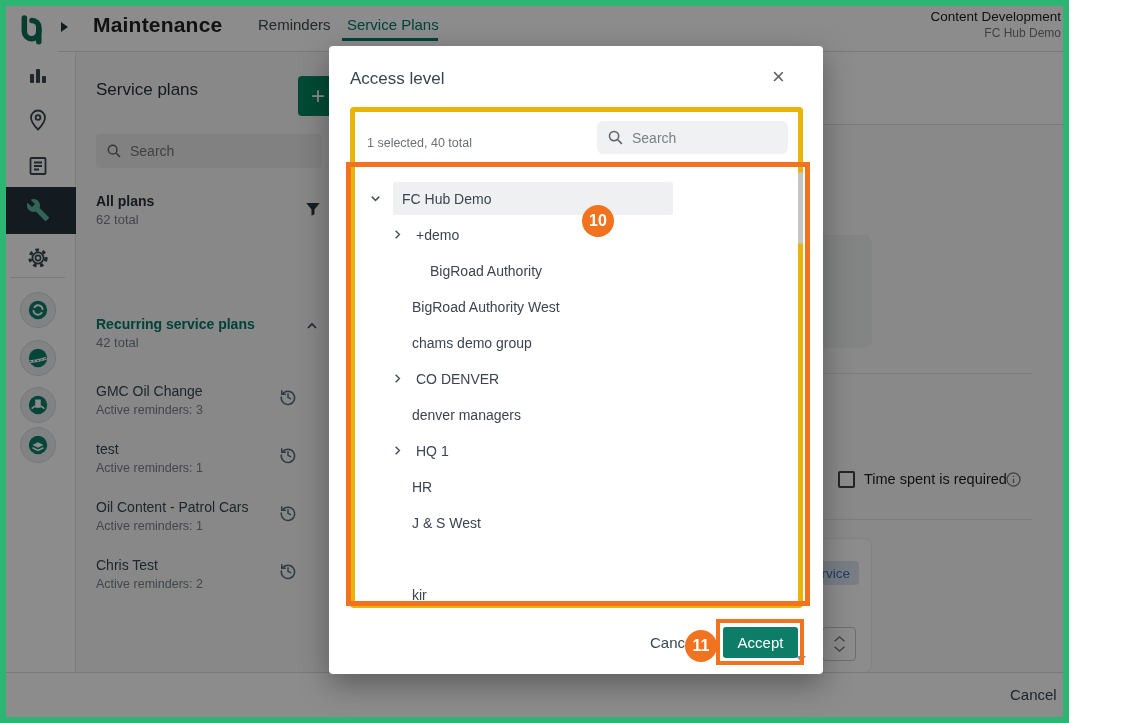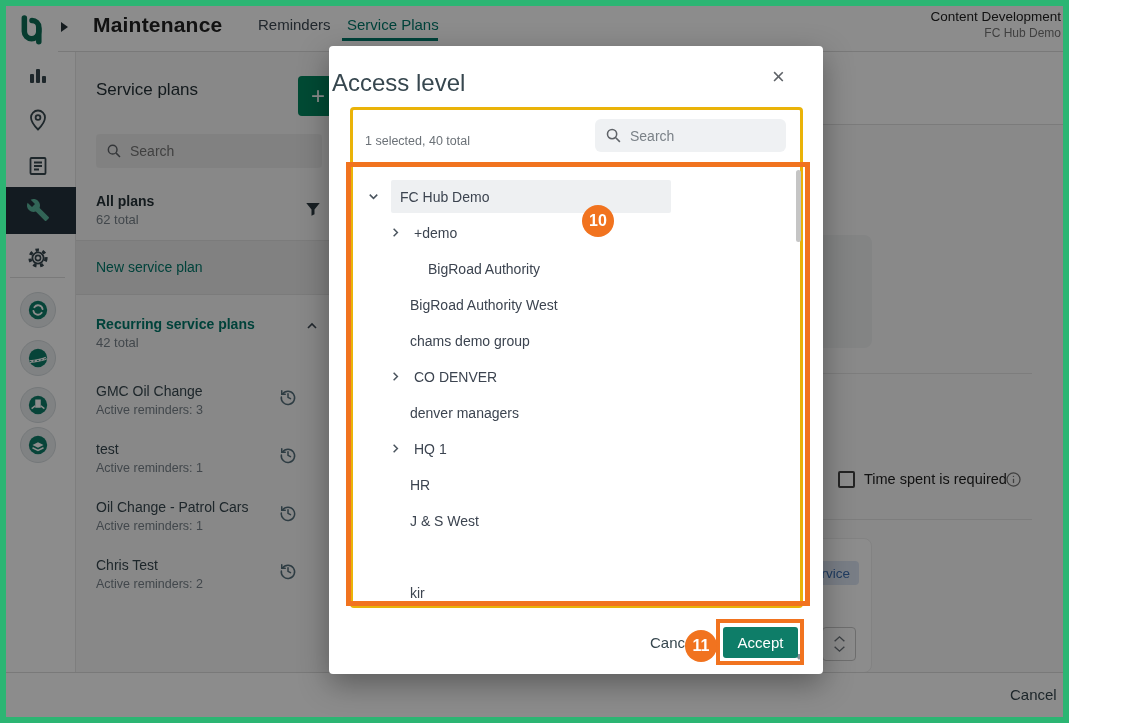--- a/index.html
+++ b/index.html
@@ -68,23 +68,23 @@
   .chip { position:absolute; left:459px; top:509px; height:24px; background:#dce6f5; border-radius:4px; color:#3c6eb0; font-size:13.5px; display:flex; align-items:center; padding:0 9px; }
   .stepper { position:absolute; left:485px; top:575px; width:34px; height:34px; background:#fff; border:1px solid #c9c9c9; border-radius:4px; display:flex; flex-direction:column; align-items:center; justify-content:center; gap:2px; color:#6d757c; cursor:pointer; }
 
   
   .bottombar { position:absolute; left:0; right:0; top:672px; height:51px; background:#fff; border-top:1px solid #dcdcdc; }
   .bottom-cancel { position:absolute; left:1010px; top:13px; font-size:15px; color:#37474f; cursor:pointer; }
   .bottom-save { position:absolute; left:1080px; top:5px; width:61px; height:32px; background:#0f7e63; color:#fff; border-radius:4px; font-size:15px; display:flex; align-items:center; justify-content:center; cursor:pointer; }
 
   
   .modal { position:absolute; left:329px; top:46px; width:494px; height:628px; background:#fff; border-radius:4px; box-shadow:0 10px 30px rgba(0,0,0,.35); z-index:60; }
-  .modal-title { position:absolute; left:3px; top:23px; font-size:24px; color:#37474f;text-align:right; }
+  .modal-title { position:absolute; left:21px; top:23px; font-size:17px; color:#37474f;text-align:right; }
   .modal-close { position:absolute; left:443px; top:20px; font-size:22px; color:#5f6368; cursor:pointer; line-height:1; }
-  .modal-box { position:absolute; left:21px; top:61px; width:453px; height:501px; border:3px solid #eab308; border-radius:4px;text-align:right; }
+  .modal-box { position:absolute; left:21px; top:61px; width:453px; height:501px; border:5px solid #eab308; border-radius:4px;text-align:right; }
   .modal-summary { position:absolute; left:12px; top:24px; font-size:12.5px; color:#6b7177; }
   .modal-search { position:absolute; left:242px; top:9px; width:191px; height:33px; background:#eff1f3; border-radius:6px; display:flex; align-items:center; padding:0 10px; gap:8px; color:#7a8187; font-size:14px; cursor:text; }
   .tree { position:absolute; left:0; top:55px; width:451px; height:444px; overflow:hidden; }
   .tree-row { position:absolute; left:0; width:451px; height:36px; cursor:pointer; }
   .tree-chevron { position:absolute; top:10px; width:15px; height:15px; color:#4a545e; }
   .tree-label { position:absolute; top:10px; font-size:14px; color:#3c4450; white-space:nowrap; }
   .tree-highlight { position:absolute; left:38px; top:1px; width:280px; height:33px; background:#eef0f2; border-radius:2px; }
   .scroll-thumb { position:absolute; left:443px; top:60px; width:5px; height:72px; background:#c5c5c5; border-radius:3px; cursor:pointer; }
   .scroll-arrow { position:absolute; left:441px; top:544px; width:0; height:0; border-left:5px solid transparent; border-right:5px solid transparent; border-top:6px solid #8a9197; cursor:pointer; }
   .modal-cancel { position:absolute; left:321px; top:588px; font-size:15px; color:#37474f; cursor:pointer; }
@@ -200,23 +200,20 @@
           </svg>
         <span>Search</span>
       </div>
       <div class="allplans-label">All plans</div>
       <div class="allplans-count">62 total</div>
       <div class="filter-icon">
         <svg width="18" height="18" viewBox="0 0 24 24" fill="#2c3940">
             <path d="M3 4h18l-7 8.5V19l-4 2v-8.5L3 4z"></path>
           </svg>
       </div>
-      <div class="newplan-row">
-        <div class="newplan-label">New service plan</div>
-      </div>
       <div class="recurring-label">Recurring service plans</div>
       <div class="recurring-count">42 total</div>
       <div class="collapse-icon">
         <svg width="16" height="16" viewBox="0 0 24 24" fill="none" stroke="#3c4852" stroke-width="2.4">
             <path d="M6 15l6-6 6 6"></path>
           </svg>
       </div>
       <div id="plan-list">
           <div class="plan-item" style="top: 323px;">
             <div class="plan-name">GMC Oil Change</div>
@@ -234,21 +231,21 @@
             <div class="plan-detail">Active reminders: 1</div>
             <div class="plan-history">
               <svg width="20" height="20" viewBox="0 0 24 24" fill="none" stroke="#546e7a" stroke-width="1.8">
                 <path d="M4.5 4.5v4.2h4.2" stroke-linecap="round"></path>
                 <path d="M5.4 8.4A8 8 0 1 1 4 12" stroke-linecap="round"></path>
                 <path d="M12 8v4.4l3 1.6" stroke-linecap="round"></path>
               </svg>
             </div>
           </div>
           <div class="plan-item" style="top: 439px;">
-            <div class="plan-name">Oil Change - Patrol Cars</div>
+            <div class="plan-name">Oil Content - Patrol Cars</div>
             <div class="plan-detail">Active reminders: 1</div>
             <div class="plan-history">
               <svg width="20" height="20" viewBox="0 0 24 24" fill="none" stroke="#546e7a" stroke-width="1.8">
                 <path d="M4.5 4.5v4.2h4.2" stroke-linecap="round"></path>
                 <path d="M5.4 8.4A8 8 0 1 1 4 12" stroke-linecap="round"></path>
                 <path d="M12 8v4.4l3 1.6" stroke-linecap="round"></path>
               </svg>
             </div>
           </div>
           <div class="plan-item" style="top: 497px;">

